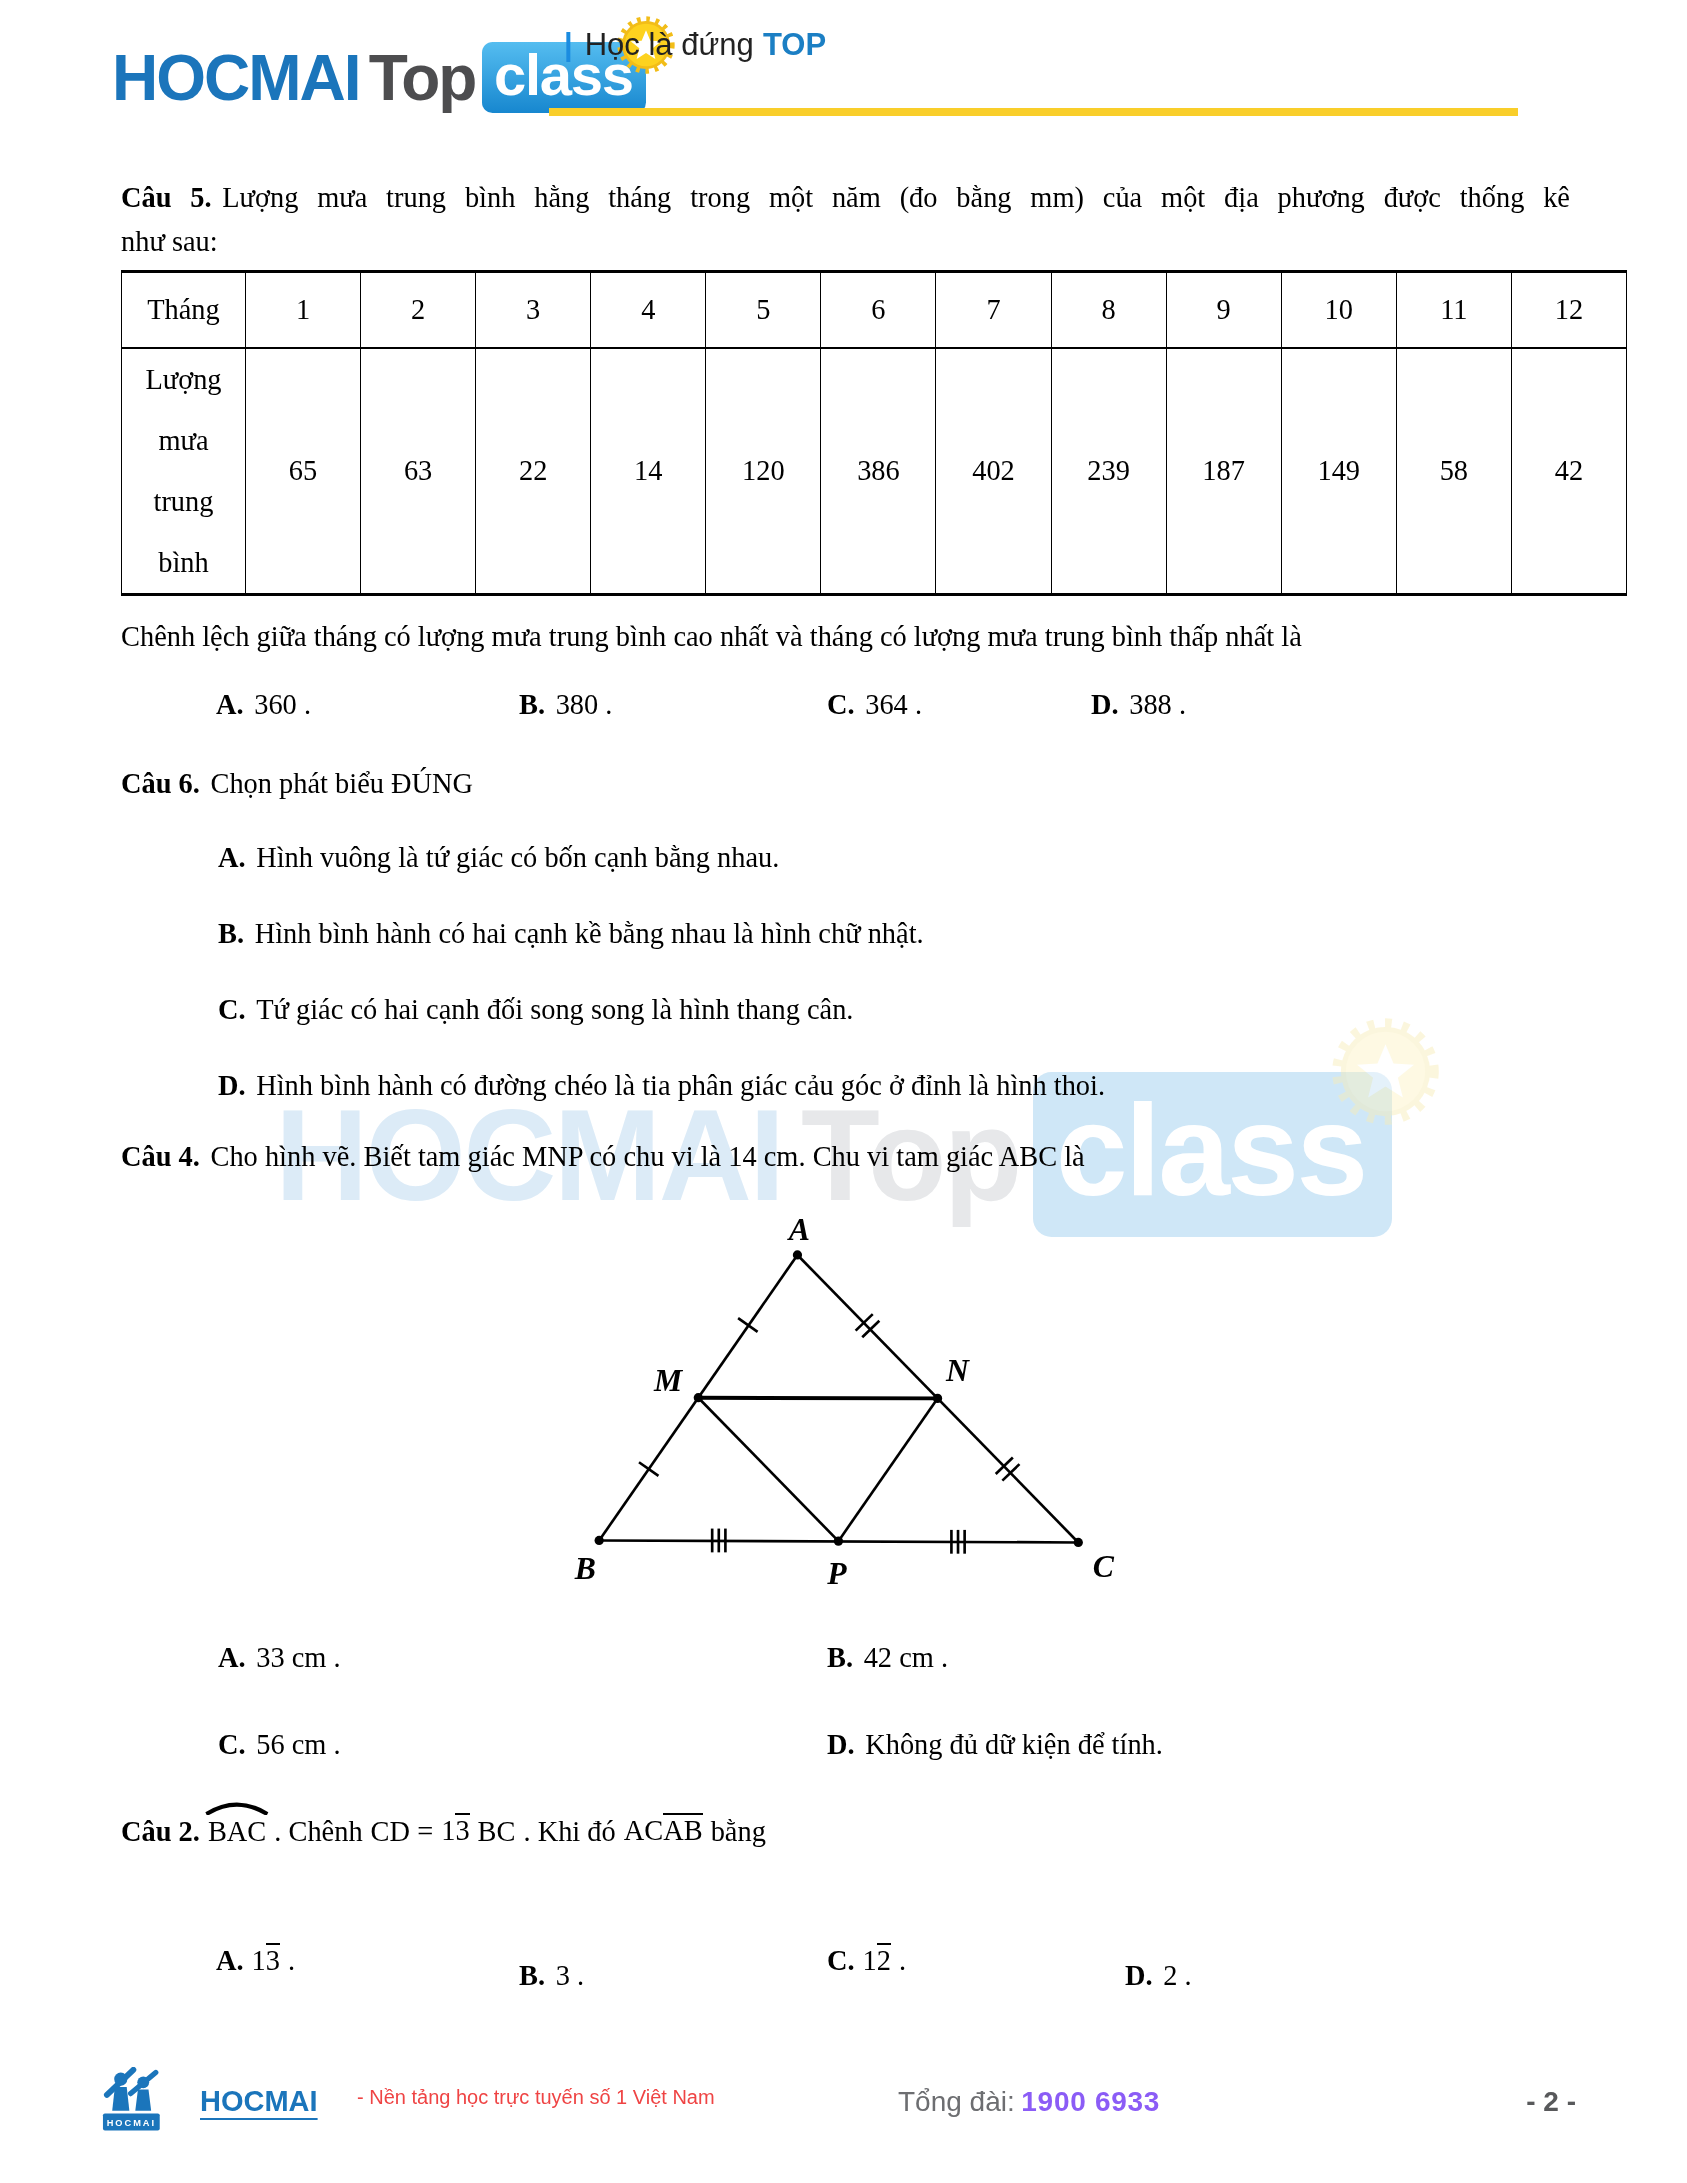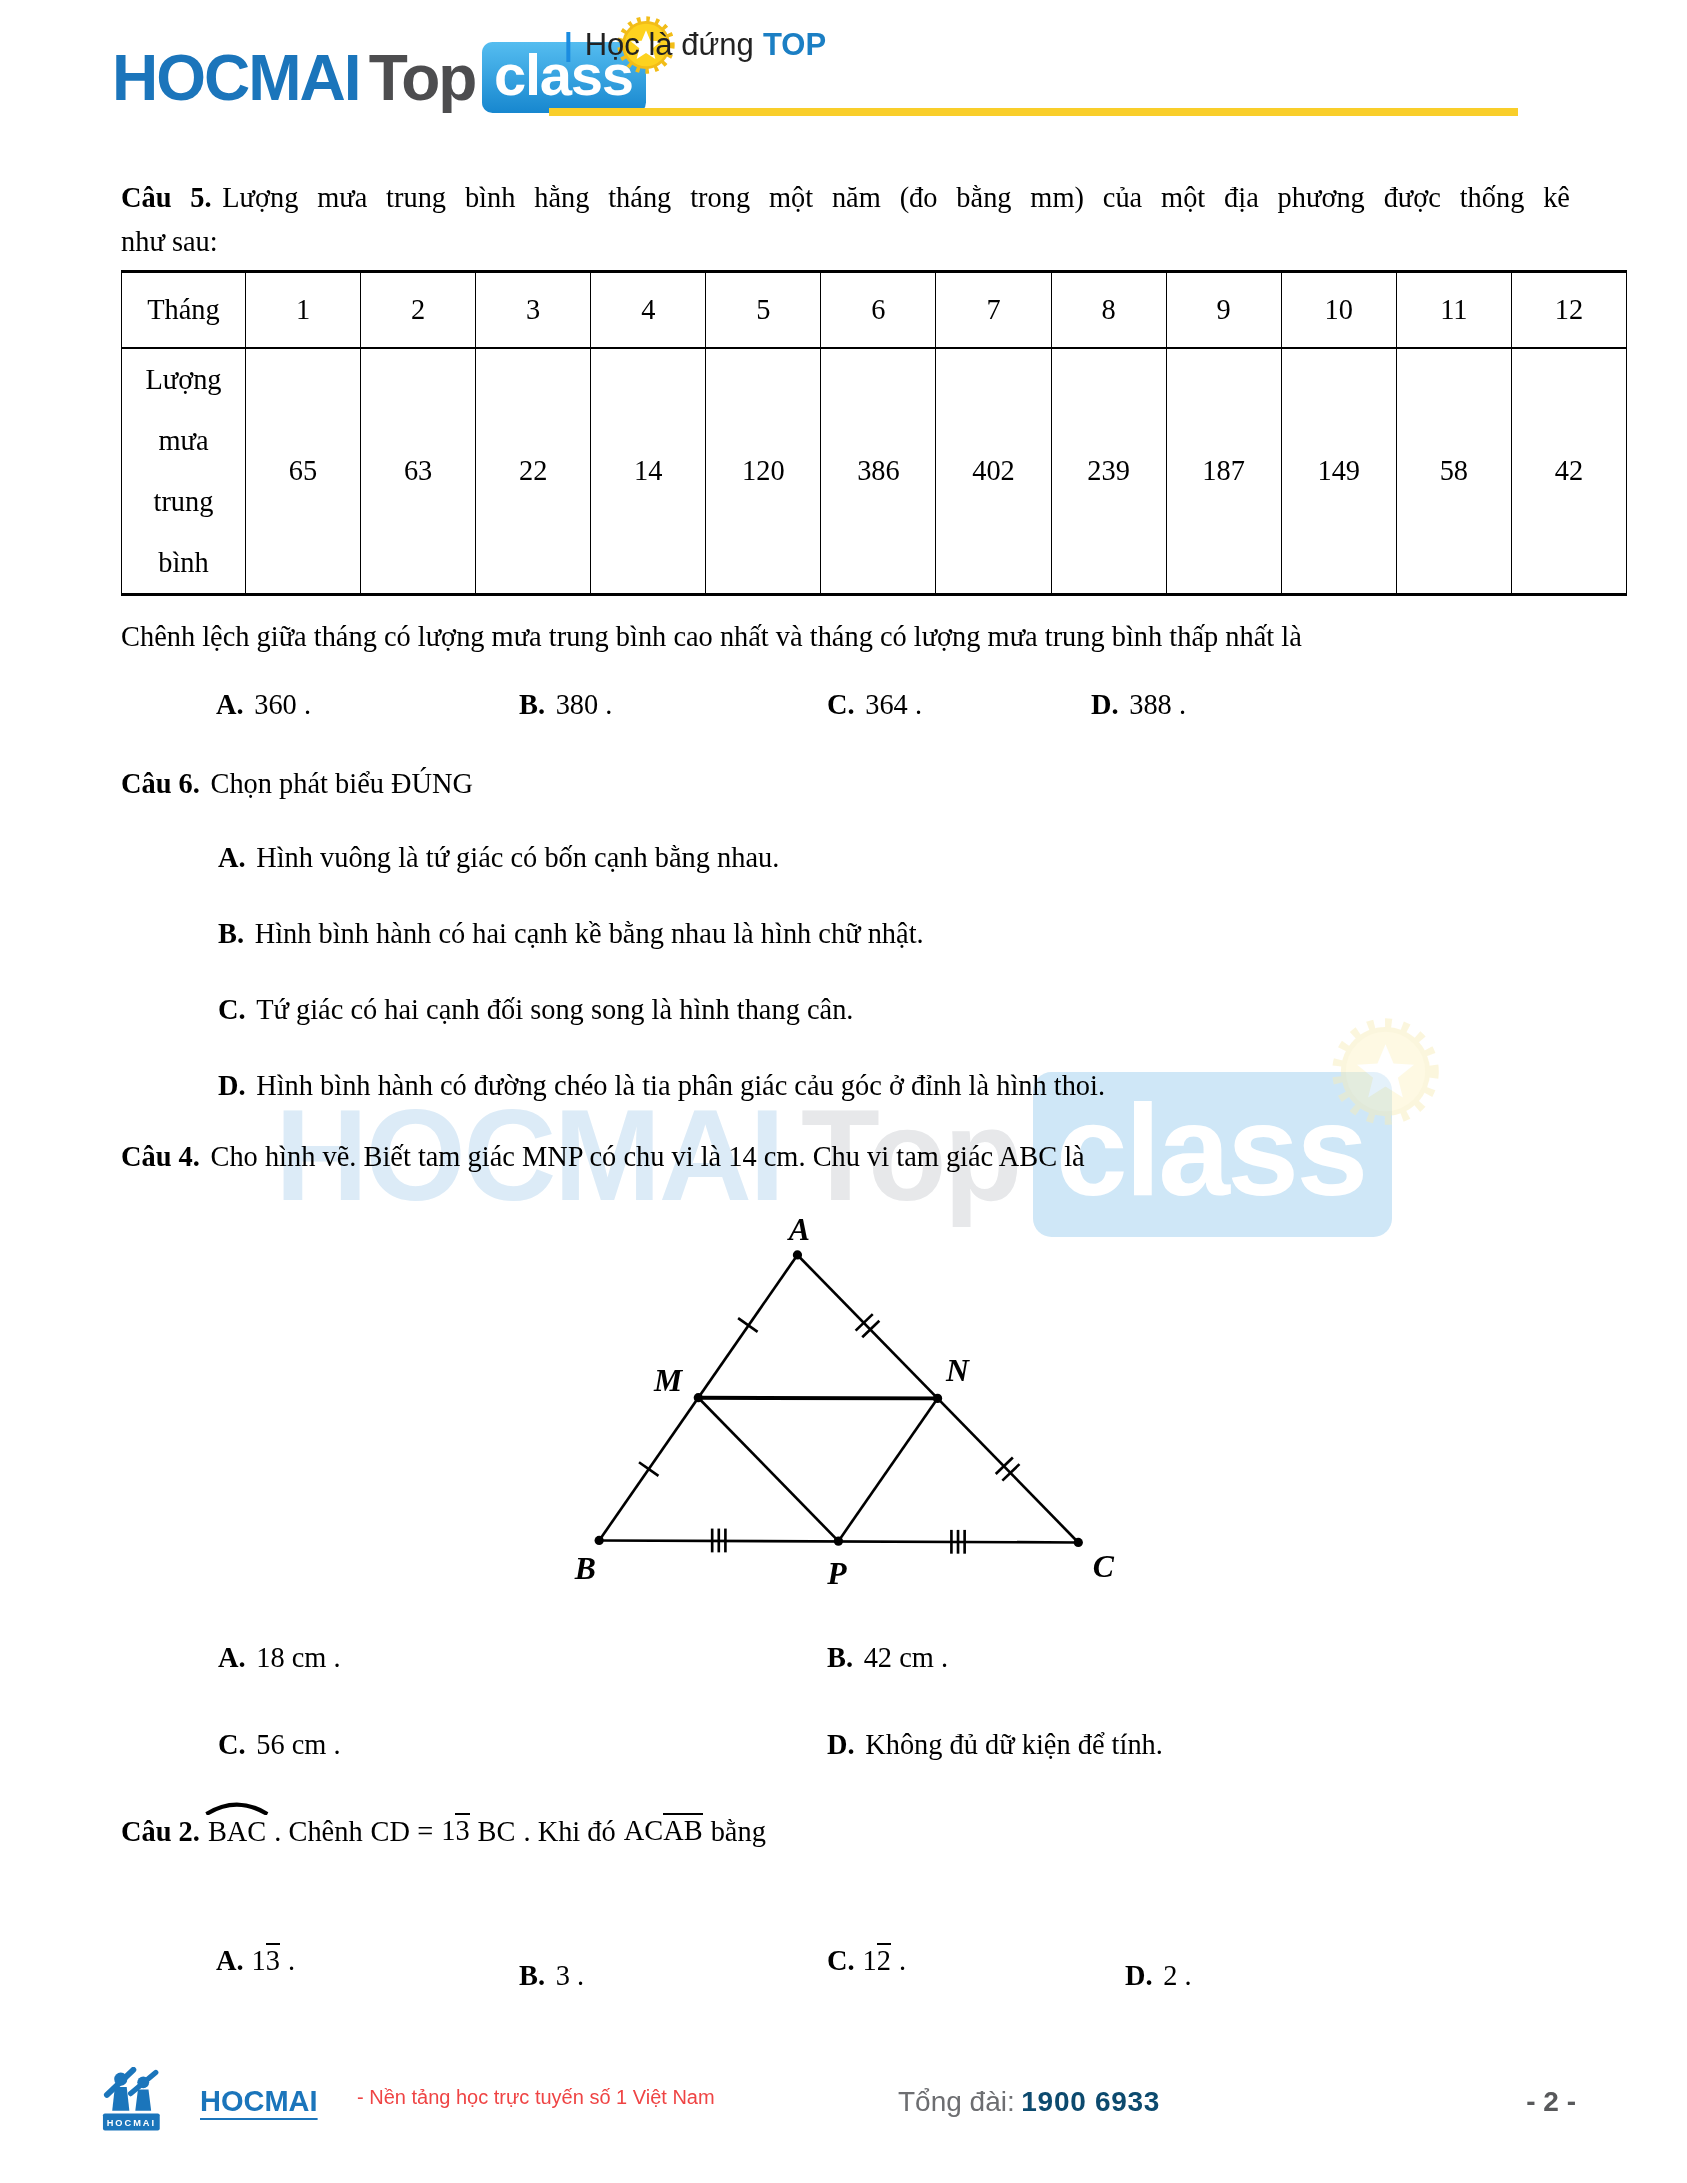--- a/index.html
+++ b/index.html
@@ -62,21 +62,21 @@
   .overarc svg { position:absolute; left:-2.6px; top:-13.2px; width:calc(100% + 5.3px); height:14.6px; }
 
   
   .footer { position:absolute; left:99px; top:2066px; width:1489px; height:73px;
     font-family:"Liberation Sans", sans-serif; z-index:2; }
   .f-icon { position:absolute; left:0; top:1.3px; }
   .f-brand { position:absolute; left:101px; top:18.5px; font-size:29px; font-weight:bold; color:#1b75bb;
     text-decoration:underline; text-underline-offset:6.6px; }
   .f-desc { position:absolute; left:258px; top:20px; font-size:20px; color:#ef4444; }
   .f-hot { position:absolute; left:799px; top:20px; font-size:28px; color:#6d6e71; }
-  .f-hot b { color:#0c4a6e; margin-left:6.6px; letter-spacing:0.7px; }
+  .f-hot b { color:#8b5cf6; margin-left:6.6px; letter-spacing:0.7px; }
   .f-page { position:absolute; right:12px; top:20px; font-size:28px; font-weight:bold; color:#58595b; }
 </style>
 </head>
 <body>
 
 <div class="hdr-logo">
   <span class="w1">HOCMAI</span>
   <span class="w2">Top</span>
   <span class="classbox">
     <span>class</span>
@@ -216,21 +216,21 @@
     </g>
 
     <text x="332" y="40">A</text>
     <text x="8" y="552">B</text>
     <text x="792" y="550">C</text>
     <text x="128" y="268">M</text>
     <text x="570" y="252">N</text>
     <text x="390" y="560">P</text>
   </svg>
 
-  <span class="opt" style="left:218px; top:1642px;"><span class="opt-label">A.</span><span>18 cm .</span></span>
+  <span class="opt" style="left:218px; top:1642px;"><span class="opt-label">A.</span><span>33 cm .</span></span>
   <span class="opt" style="left:827px; top:1642px;"><span class="opt-label">B.</span><span>42 cm .</span></span>
   <span class="opt" style="left:218px; top:1729px;"><span class="opt-label">C.</span><span>56 cm .</span></span>
   <span class="opt" style="left:827px; top:1729px;"><span class="opt-label">D.</span><span>Không đủ dữ kiện để tính.</span></span>
 
   <div class="qline mathline" style="left:121px; top:1814px;">
     <span class="qlabel">Câu 2.</span>
     <span class="overarc">
       <svg viewBox="0 0 100 20" preserveAspectRatio="none">
           <path d="M2,18 Q50,-8 98,18" stroke="#000" stroke-width="6" fill="none"></path>
         </svg>

